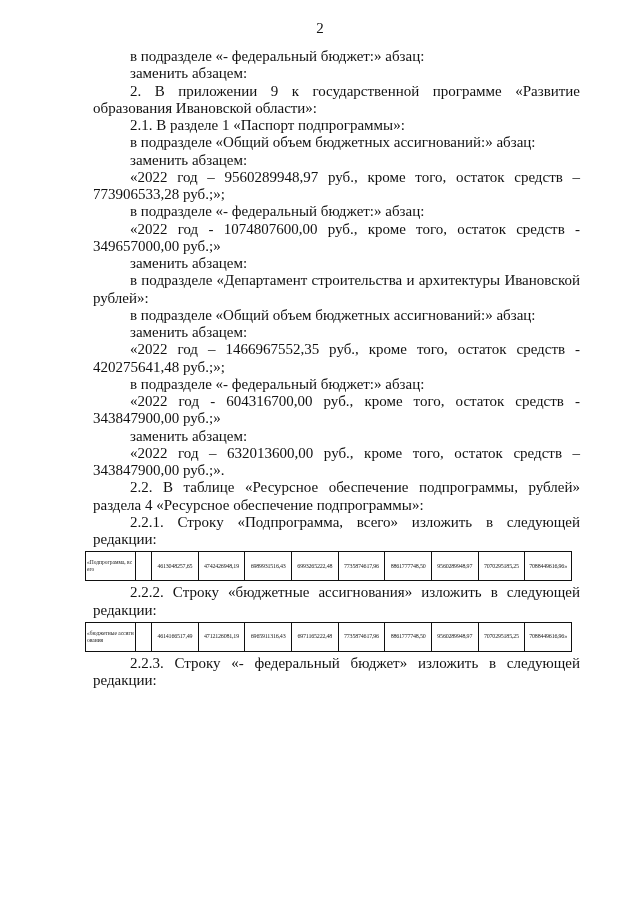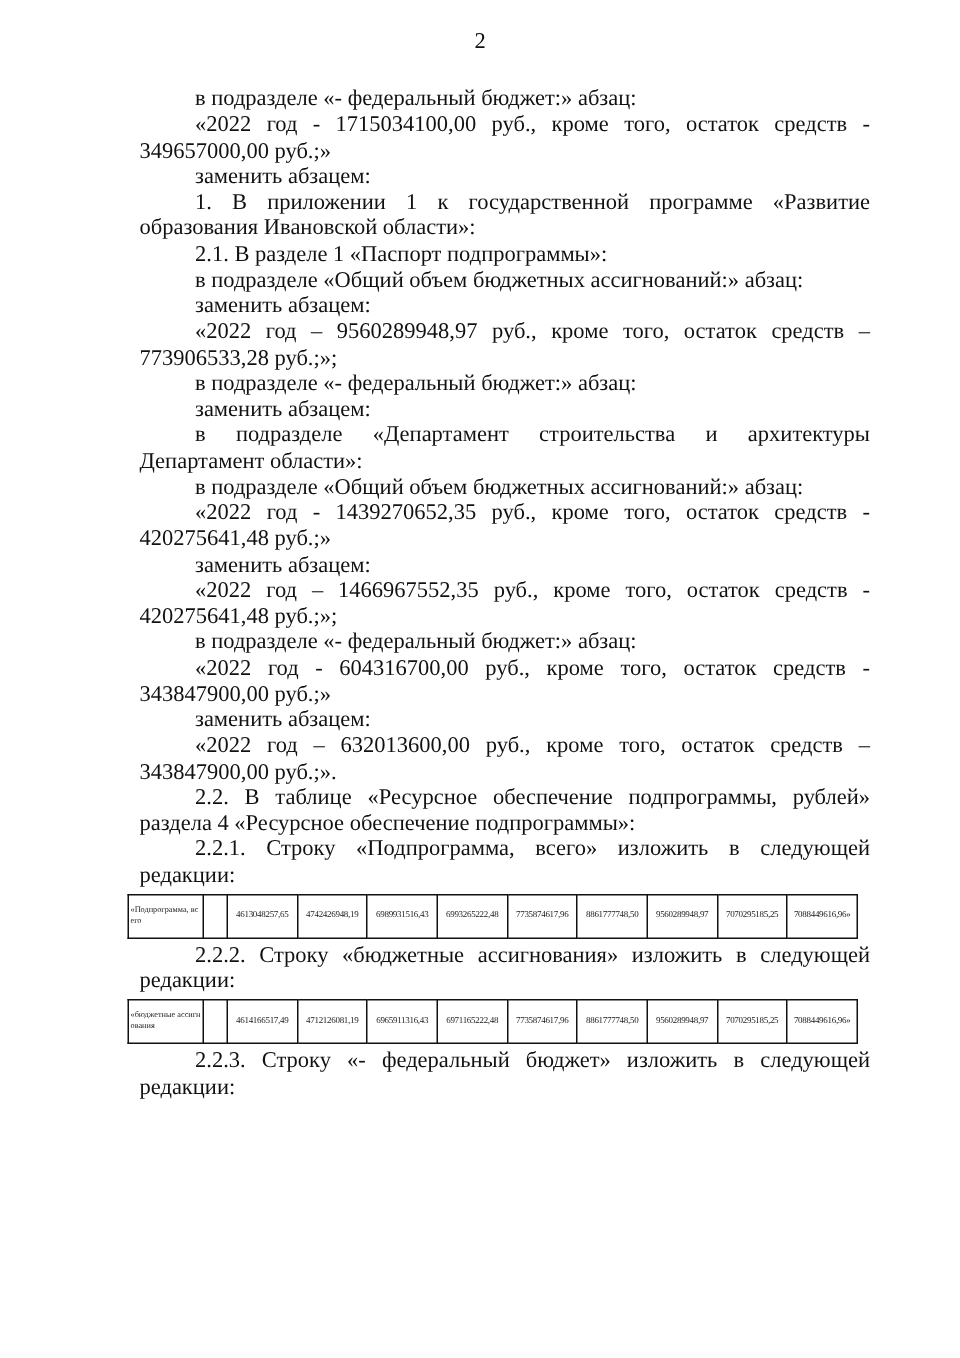--- a/index.html
+++ b/index.html
@@ -19,21 +19,21 @@
   .page-number {
     position: absolute;
     top: 20px;
     left: 0;
     right: 0;
     text-align: center;
     font-size: 15px;
   }
   .body-text {
     position: absolute;
-    top: 58px;
+    top: 48px;
     left: 93px;
     width: 487px;
     font-size: 15px;
     line-height: 17.25px;
     text-align: justify;
   }
   .body-text p {
     margin: 0;
     padding: 0;
     text-indent: 37px;
@@ -67,32 +67,31 @@
   col.c-spacer { width: 16px; }
 </style>
 </head>
 <body>
 
 <div class="page">
   <div class="page-number">2</div>
 
   <div class="body-text">
     <p>в подразделе «- федеральный бюджет:» абзац:</p>
-    <p>«2022 год - 1715034100,00 руб., кроме того, остаток средств - 349657000,00 руб.;»</p>
     <p>заменить абзацем:</p>
-    <p>1. В приложении 1 к государственной программе «Развитие образования Ивановской области»:</p>
+    <p>2. В приложении 9 к государственной программе «Развитие образования Ивановской области»:</p>
     <p>2.1. В разделе 1 «Паспорт подпрограммы»:</p>
     <p>в подразделе «Общий объем бюджетных ассигнований:» абзац:</p>
     <p>заменить абзацем:</p>
     <p>«2022 год – 9560289948,97 руб., кроме того, остаток средств – 773906533,28 руб.;»;</p>
     <p>в подразделе «- федеральный бюджет:» абзац:</p>
+    <p>«2022 год - 1074807600,00 руб., кроме того, остаток средств - 349657000,00 руб.;»</p>
     <p>заменить абзацем:</p>
-    <p>в подразделе «Департамент строительства и архитектуры Департамент области»:</p>
+    <p>в подразделе «Департамент строительства и архитектуры Ивановской рублей»:</p>
     <p>в подразделе «Общий объем бюджетных ассигнований:» абзац:</p>
-    <p>«2022 год - 1439270652,35 руб., кроме того, остаток средств - 420275641,48 руб.;»</p>
     <p>заменить абзацем:</p>
     <p>«2022 год – 1466967552,35 руб., кроме того, остаток средств - 420275641,48 руб.;»;</p>
     <p>в подразделе «- федеральный бюджет:» абзац:</p>
     <p>«2022 год - 604316700,00 руб., кроме того, остаток средств - 343847900,00 руб.;»</p>
     <p>заменить абзацем:</p>
     <p>«2022 год – 632013600,00 руб., кроме того, остаток средств – 343847900,00 руб.;».</p>
     <p>2.2. В таблице «Ресурсное обеспечение подпрограммы, рублей» раздела 4 «Ресурсное обеспечение подпрограммы»:</p>
     <p>2.2.1. Строку «Подпрограмма, всего» изложить в следующей редакции:</p>
 
     <table class="doc-table">

